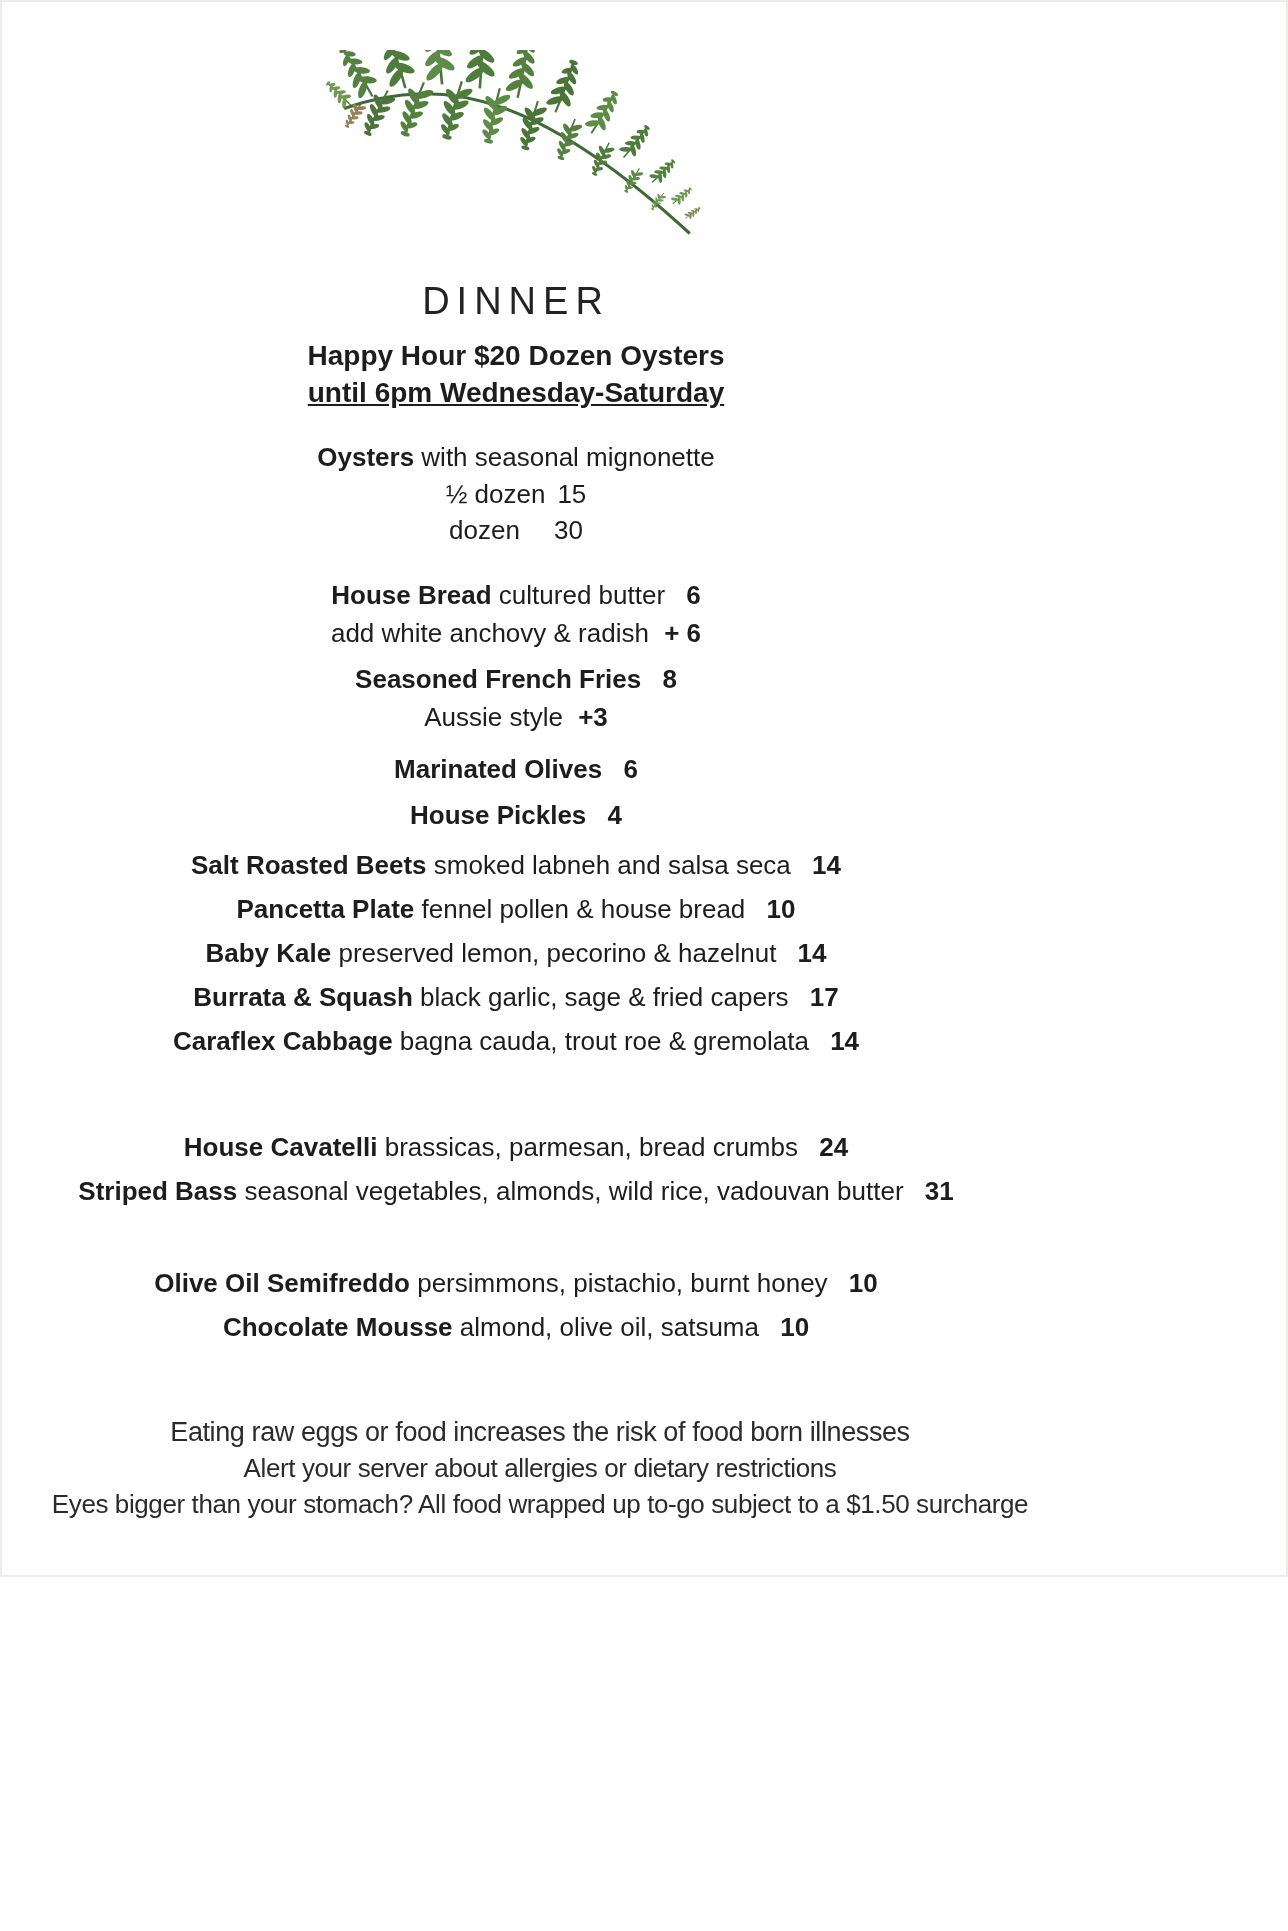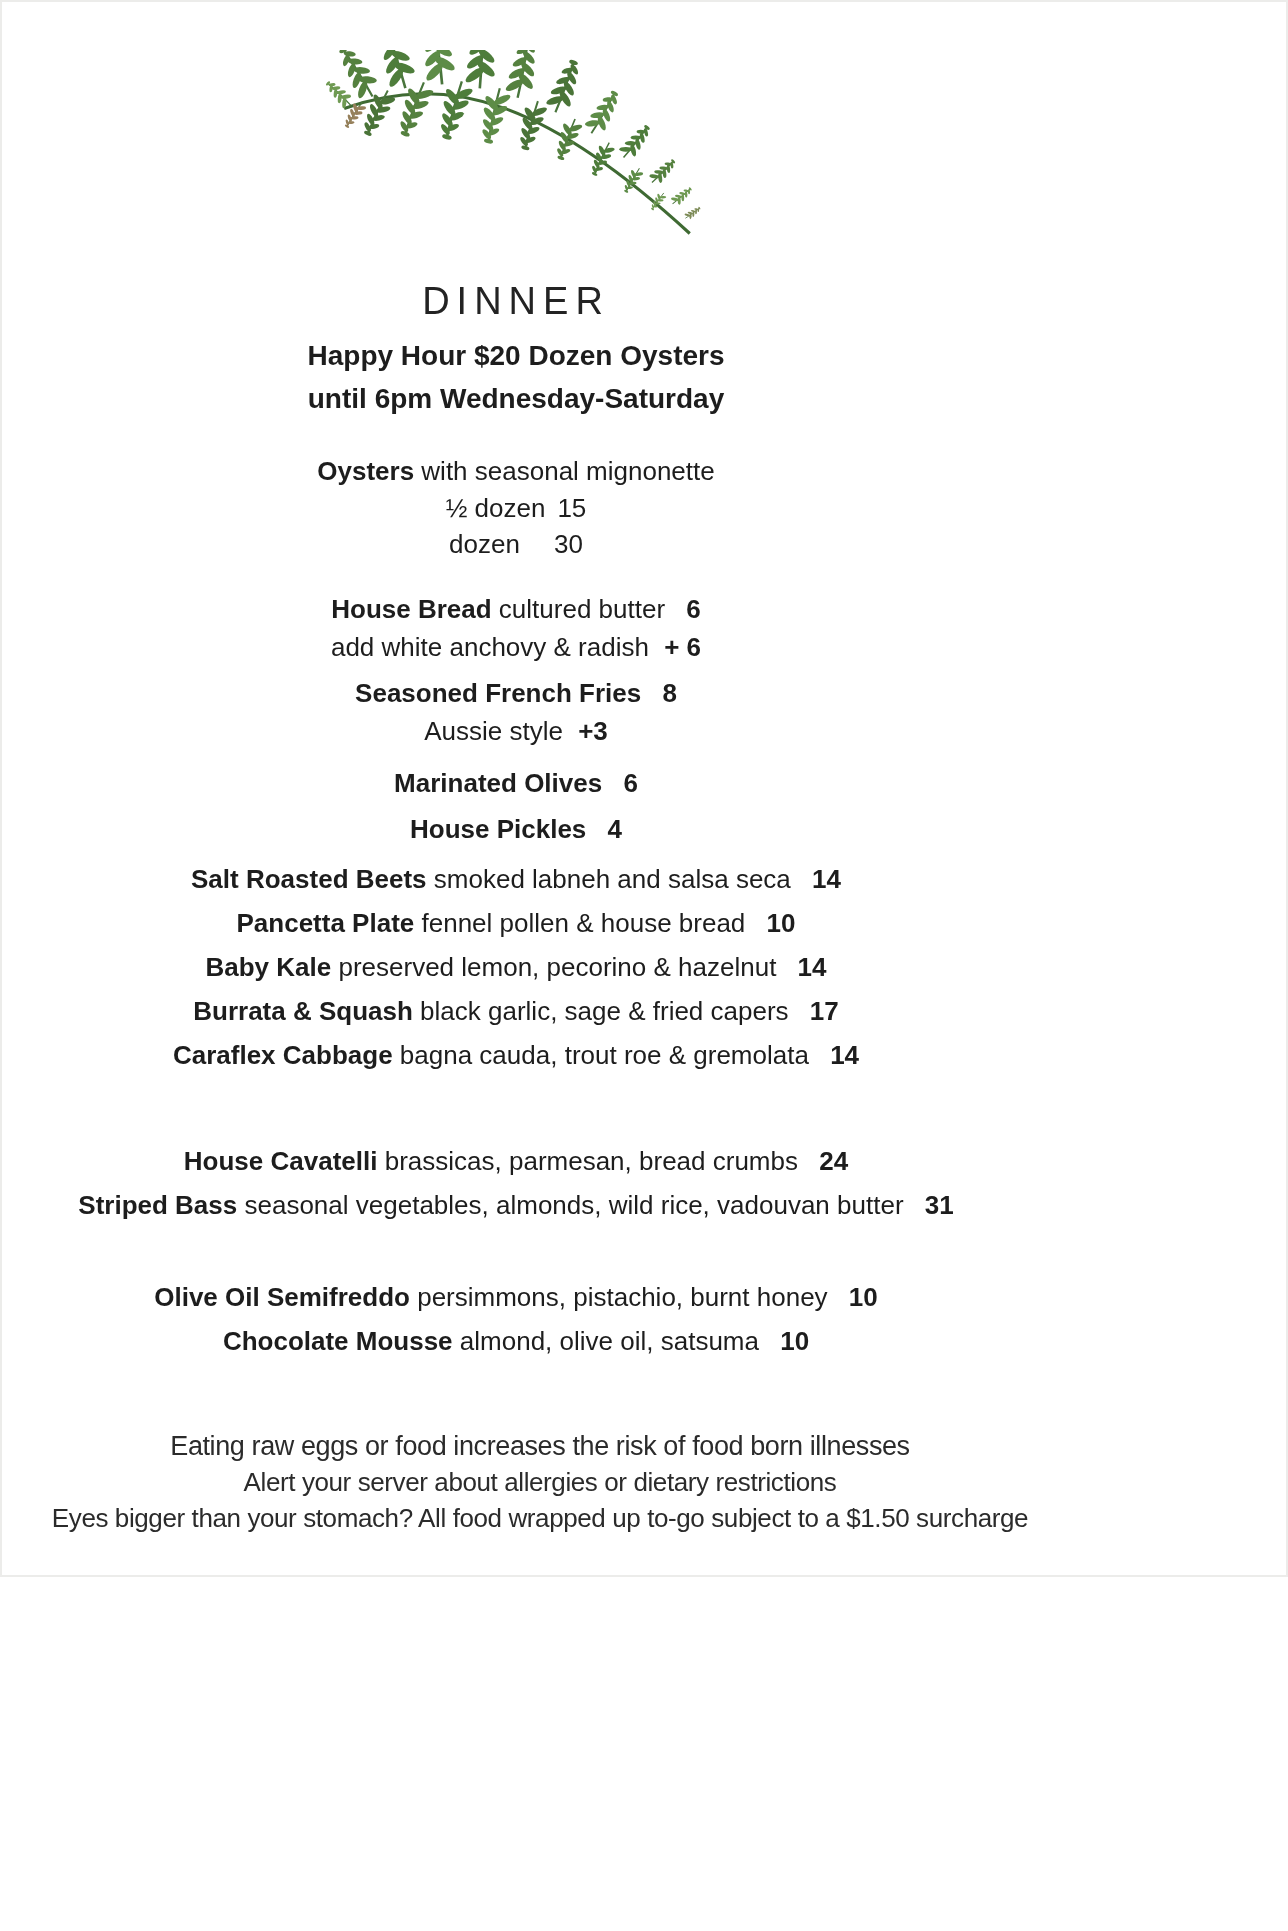--- a/index.html
+++ b/index.html
@@ -24,31 +24,31 @@
   .title {
     margin: 24px 0 0 0;
     font-size: 38px;
     line-height: 44px;
     font-weight: 400;
     letter-spacing: 7px;
     color: #232323;
   }
   .hh { font-weight: 700; font-size: 28px; line-height: 34px; }
   .hh1 { margin-top: 16px; }
-  .hh2 { margin-top: 9px; }
+  .hh2 { margin-top: 3px; text-decoration: underline; }
 
   .item { font-size: 26px; line-height: 34px; margin-top: 10px; }
   .name { font-weight: 700; }
   .desc { font-weight: 400; }
   .desc:empty { display: none; }
   .price { font-weight: 700; margin-left: 14px; }
   .subitem { font-size: 26px; line-height: 34px; margin-top: 4px; }
   .subitem .price { margin-left: 8px; }
 
-  .oysters-head { margin-top: 38px; }
+  .oysters-head { margin-top: 30px; }
   .oyster-row { font-size: 26px; line-height: 32px; margin-top: 4px; font-weight: 400; }
   .gap-sm { display: inline-block; width: 12px; }
   .gap-lg { display: inline-block; width: 34px; }
 
   .mt-snack   { margin-top: 32px; }
   .mt-fries   { margin-top: 12px; text-align: center; }
   .mt-olives  { margin-top: 18px; }
   .mt-pickles { margin-top: 12px; }
   .mt-plates  { margin-top: 16px; }
   .mt-mains   { margin-top: 72px; }

